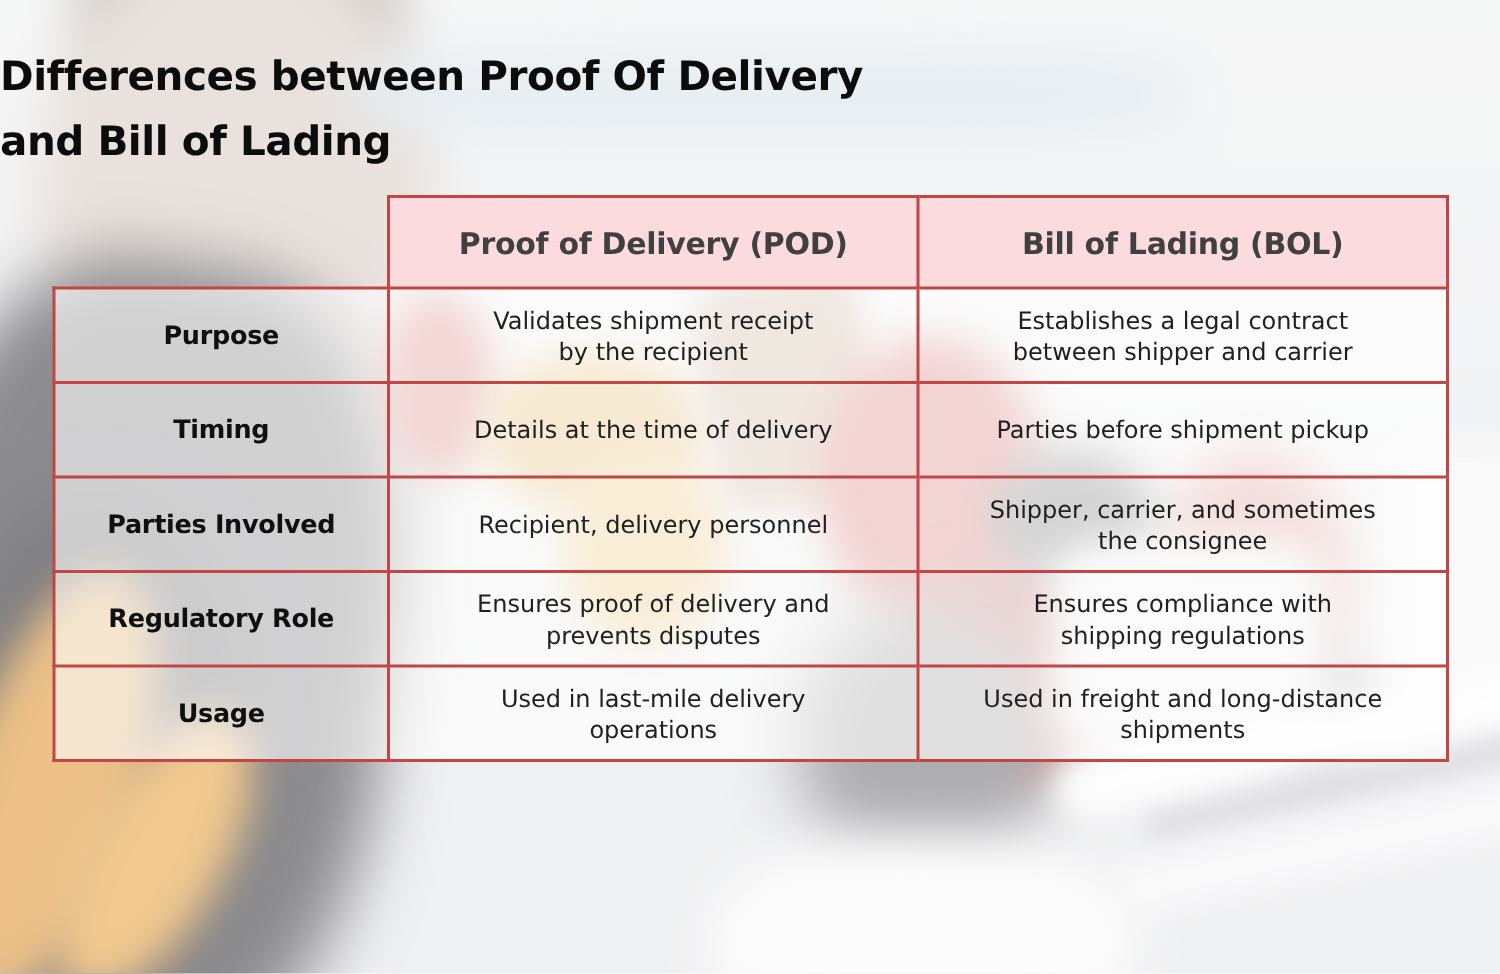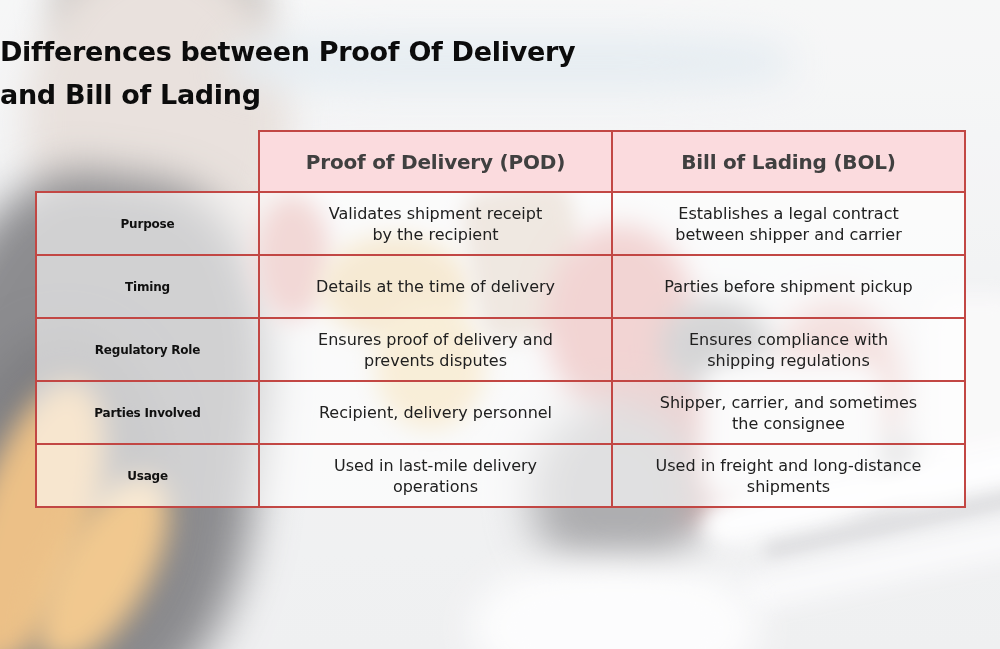--- a/index.html
+++ b/index.html
@@ -60,21 +60,21 @@
   }
   .cmp .ghost{border:none;background:transparent;}
   .cmp thead tr{height:61px;}
   .cmp tbody tr{height:63px;}
   .cmp th.colhead{
     background:#fbdbde;
     font-size:20px;font-weight:bold;color:#404040;letter-spacing:-0.2px;
   }
   .cmp td.rowlabel{
     background:rgba(255,255,255,0.60);
-    font-size:12px;font-weight:bold;color:#101010;letter-spacing:-0.2px;margin-left:39px;
+    font-size:17px;font-weight:bold;color:#101010;letter-spacing:-0.2px;margin-left:39px;
   }
   .cmp td.val{
     background:rgba(255,255,255,0.62);
     font-size:16px;color:#202020;line-height:21px;
     white-space:pre-line;
   }
 </style>
 </head>
 <body>
 
@@ -132,31 +132,31 @@
 by the recipient</td>
         <td class="val">Establishes a legal contract
 between shipper and carrier</td>
       </tr>
       <tr>
         <td class="rowlabel">Timing</td>
         <td class="val">Details at the time of delivery</td>
         <td class="val">Parties before shipment pickup</td>
       </tr>
       <tr>
+        <td class="rowlabel">Parties Involved</td>
+        <td class="val">Recipient, delivery personnel</td>
+        <td class="val">Shipper, carrier, and sometimes
+the consignee</td>
+      </tr>
+      <tr>
         <td class="rowlabel">Regulatory Role</td>
         <td class="val">Ensures proof of delivery and
 prevents disputes</td>
         <td class="val">Ensures compliance with
 shipping regulations</td>
-      </tr>
-      <tr>
-        <td class="rowlabel">Parties Involved</td>
-        <td class="val">Recipient, delivery personnel</td>
-        <td class="val">Shipper, carrier, and sometimes
-the consignee</td>
       </tr>
       <tr>
         <td class="rowlabel">Usage</td>
         <td class="val">Used in last-mile delivery
 operations</td>
         <td class="val">Used in freight and long-distance
 shipments</td>
       </tr>
     </tbody>
   </table>

